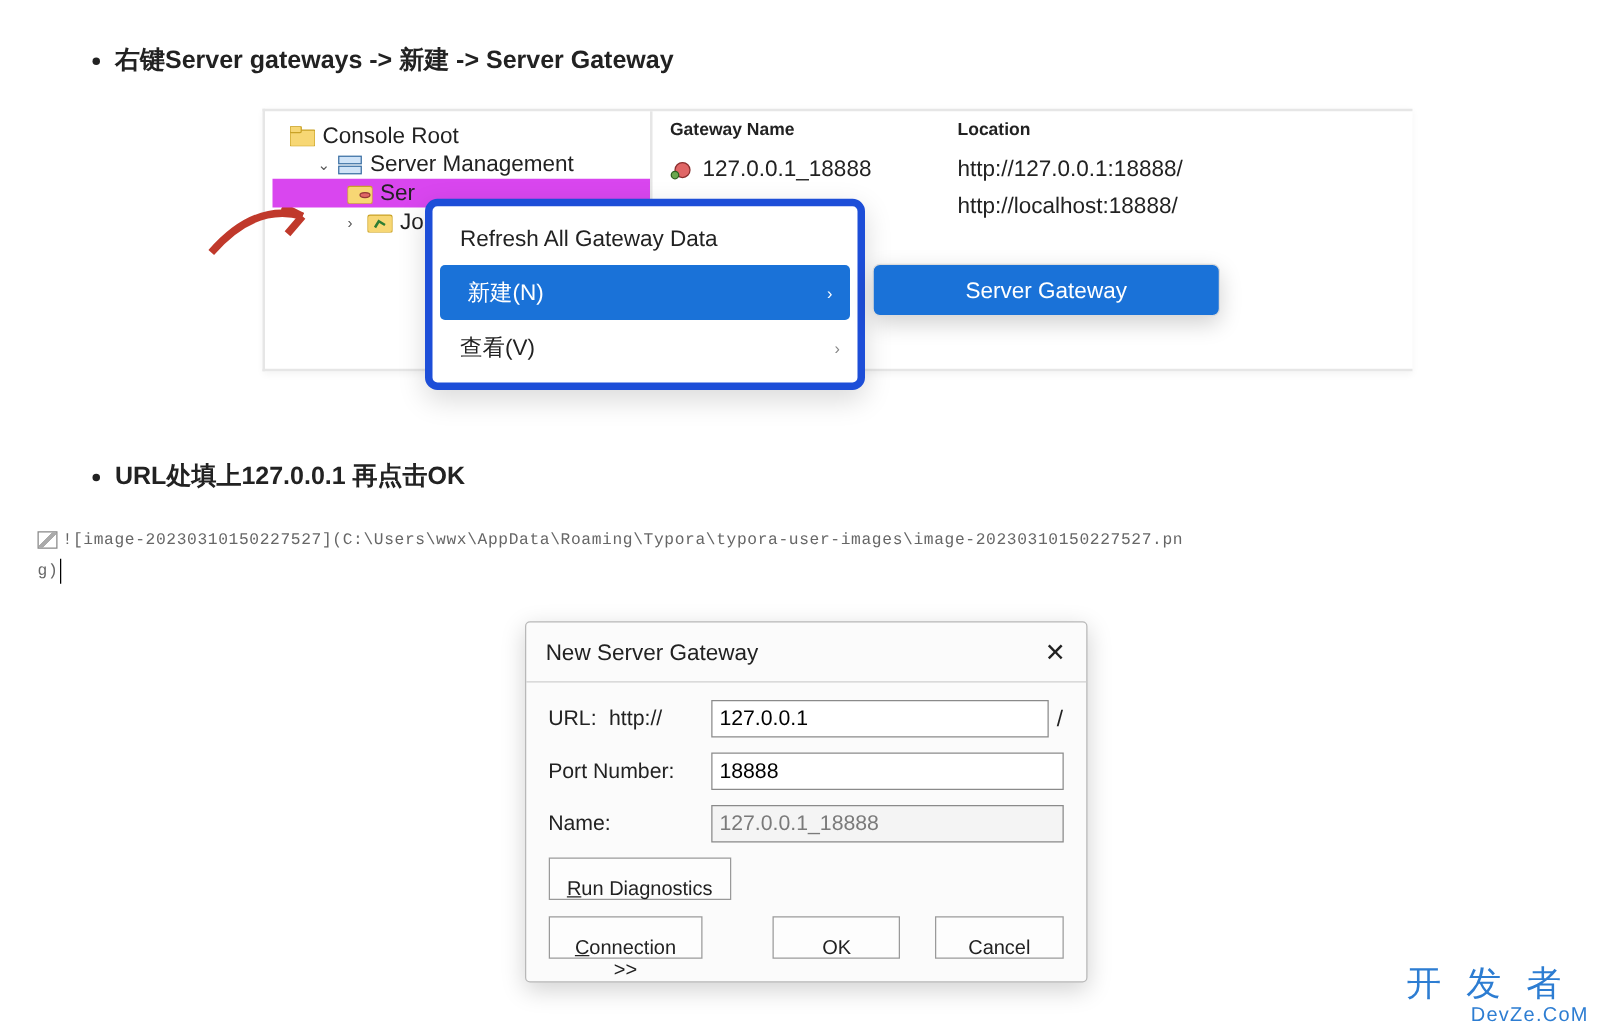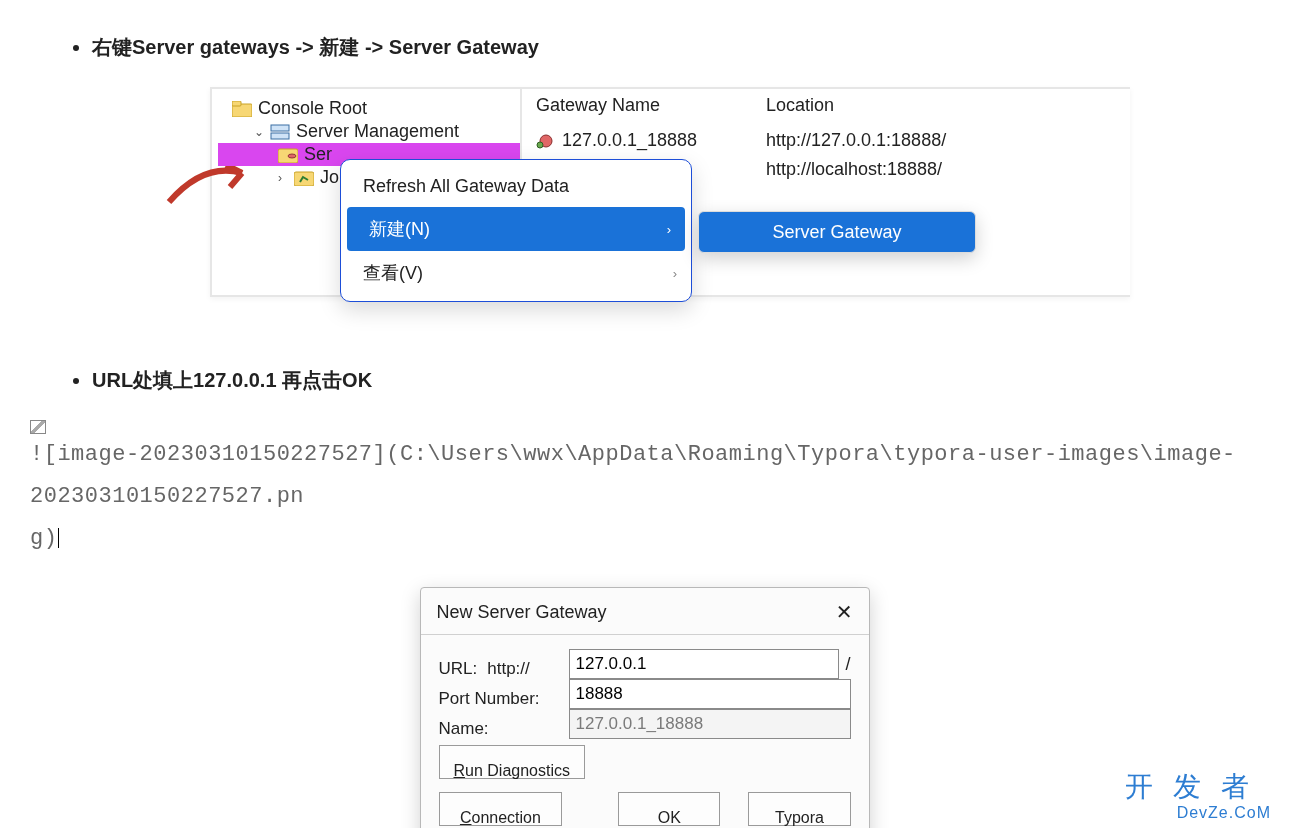--- a/index.html
+++ b/index.html
@@ -32,37 +32,37 @@
   .tree-row.lvl1 { padding-left: 14px; }
   .tree-row.lvl2 { padding-left: 36px; }
   .tree-row.lvl3 { padding-left: 60px; }
   .expander { width: 14px; font-size: 12px; color: #555; margin-right: 2px; }
   .tree-icon { display: inline-flex; margin-right: 6px; }
 
   .folder-icon svg, .sm-icon svg, .sg-icon svg, .job-icon svg, .gw-icon svg { display:block; }
 
   .tree-row.selected-bg { background: #d946ef; }
 
-  .list-header-row { display: flex; font-size: 18px; color: #222; padding-bottom: 10px; }
+  .list-header-row { display: flex; font-size: 14px; color: #222; padding-bottom: 10px; font-weight: bold; }
   .col-gw { width: 230px; }
   .col-loc { flex: 1; }
   .list-row { display: flex; align-items: center; font-size: 18px; color: #222; padding: 4px 0; }
   .list-row .gw-cell { width: 230px; display: flex; align-items: center; }
   .list-row .loc-cell { flex: 1; }
 
   
   .red-arrow { position: absolute; left: -48px; top: 68px; }
   .red-arrow svg { display:block; }
 
   
   .ctx-menu {
     position: absolute; left: 128px; top: 70px;
     width: 352px;
     background: #fff;
-    border: 1px solid #1d4ed8;
+    border: 6px solid #1d4ed8;
     border-radius: 10px;
     box-shadow: 0 8px 22px rgba(0,0,0,0.15);
     padding: 6px 0;
     z-index: 5;
     text-align: center;
   }
   .ctx-item { display: flex; align-items: center; font-size: 18px; color: #222; padding: 10px 22px; position: relative; }
   .ctx-item .arrow-r { position: absolute; right: 14px; color: #888; font-size: 13px; }
   .ctx-item.highlight { background: #1a72d8; color: #fff; margin: 0 6px; border-radius: 4px; }
   .ctx-item.highlight .arrow-r { color: #fff; }
@@ -75,21 +75,21 @@
     font-size: 18px;
     border-radius: 6px;
     box-shadow: 0 6px 18px rgba(0,0,0,0.18);
     z-index: 6;
     border: 1px solid #dcdcdc;
   }
 
   
   .mdline {
     font-family: Consolas, "Courier New", monospace;
-    font-size: 22px; letter-spacing: 0.5px;
+    font-size: 13px; letter-spacing: 0.5px;
     color: #666;
     margin: 18px 0 6px 0;
     display: flex; flex-wrap: wrap; align-items: center;
     line-height: 1.9;
   }
   .img-placeholder {
     width: 16px; height: 14px; border: 1px solid #888;
     display: inline-block; margin-right: 4px; position: relative;
     background: linear-gradient(135deg,#fff 40%,#aaa 40%,#aaa 60%,#fff 60%);
   }
@@ -101,21 +101,21 @@
     width: 450px;
     background: #fbfbfb;
     border: 1px solid #b8b8b8;
     border-radius: 4px;
     box-shadow: 0 6px 20px rgba(0,0,0,0.18);
   }
   .dlg-title { display:flex; align-items:center; justify-content:space-between; padding: 12px 16px 10px 16px; font-size: 18px; color:#222; }
   .dlg-close { font-size: 20px; color:#222; cursor:default; }
   .dlg-sep { height:1px; background:#d0d0d0; }
   .dlg-body { padding: 14px 18px 12px 18px; }
-  .form-row { display:flex; align-items:flex-end; font-size:17px; color:#222; }
+  .form-row { display:flex; align-items:center; font-size:17px; color:#222; margin-bottom: 12px; }
   .form-label { width: 130px; display:flex; align-items:center; gap:10px;}
   .url-box-wrap { flex:1; display:flex; align-items:center; }
   .txt-input {
     flex:1; height: 30px;
     border: 1px solid #8a8a8a;
     background:#fff; font-size:17px; padding: 1px 6px;
     font-family: inherit;
   }
   .txt-input.disabled { color:#7a7a7a; background:#f4f4f4;}
   .slash-after { margin-left: 6px; font-size:18px; }
@@ -284,21 +284,21 @@
           <input class="txt-input disabled" disabled="" value="127.0.0.1_18888" style="">
         </div>
         <div style="margin-top:6px;">
           <button class="dlg-btn underline-first">Run Diagnostics</button>
         </div>
       </div>
       <div class="dlg-actions">
         <button class="dlg-btn underline-first">Connection &gt;&gt;</button>
         <div class="spacer"></div>
         <button class="dlg-btn wide">OK</button>
-        <button class="dlg-btn wide">Typora</button>
+        <button class="dlg-btn wide">Cancel</button>
       </div>
     </div>
   </div>
 
 </div>
 
 <div class="watermark">
   <div class="cn">开发者</div>
   <div class="en">DevZe.CoM</div>
 </div>

